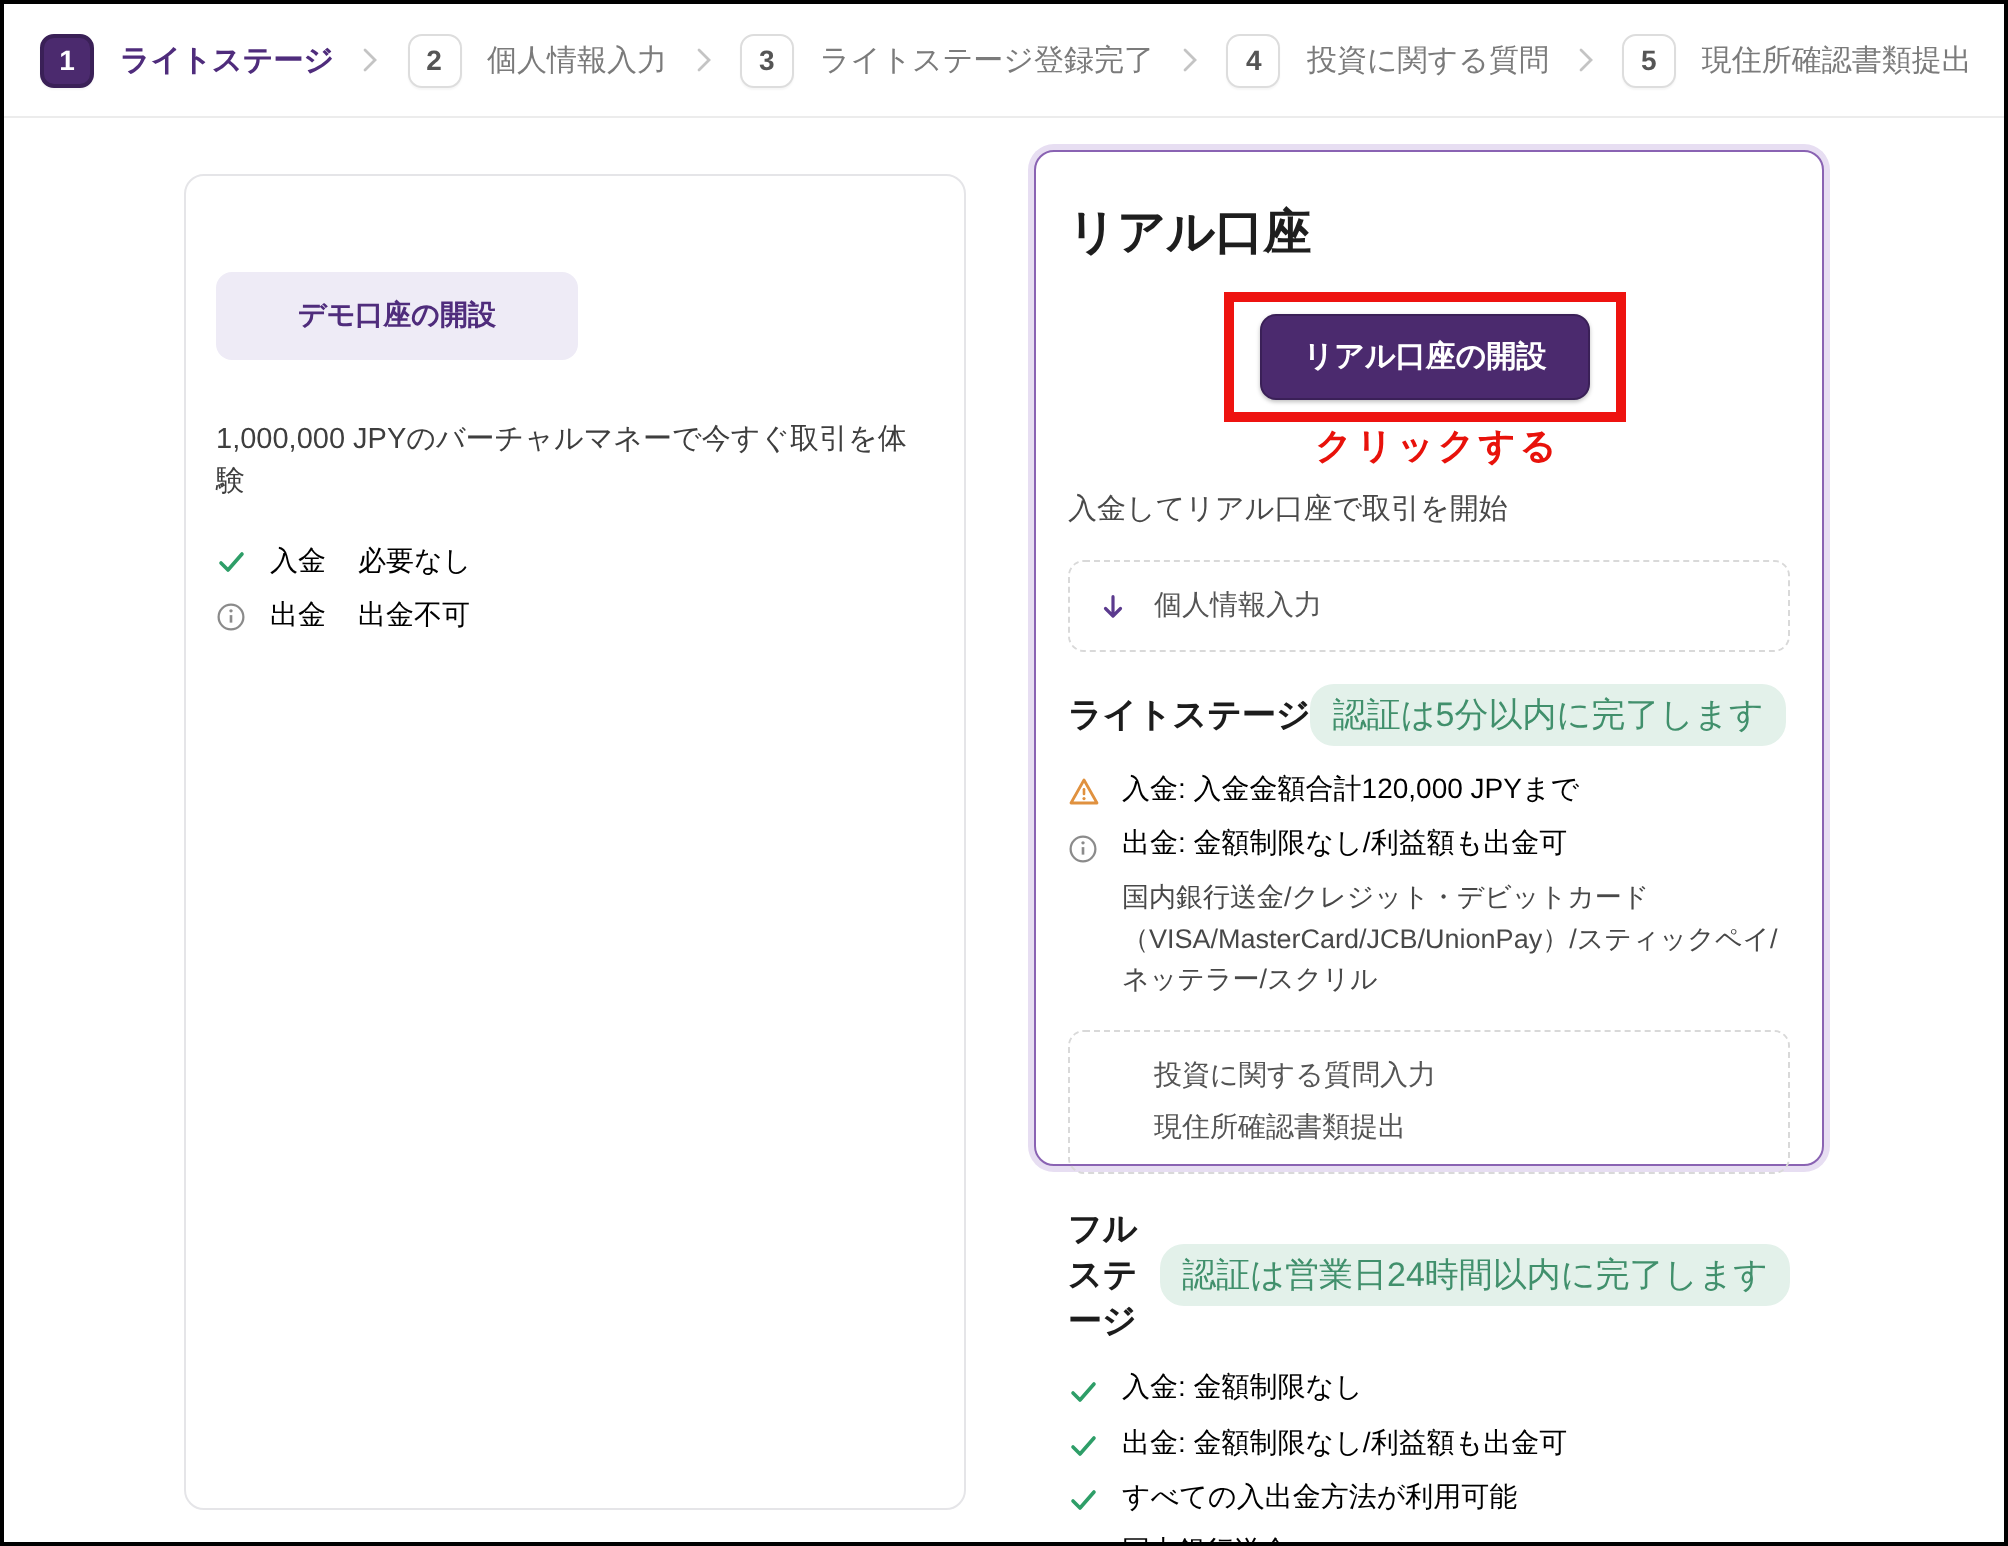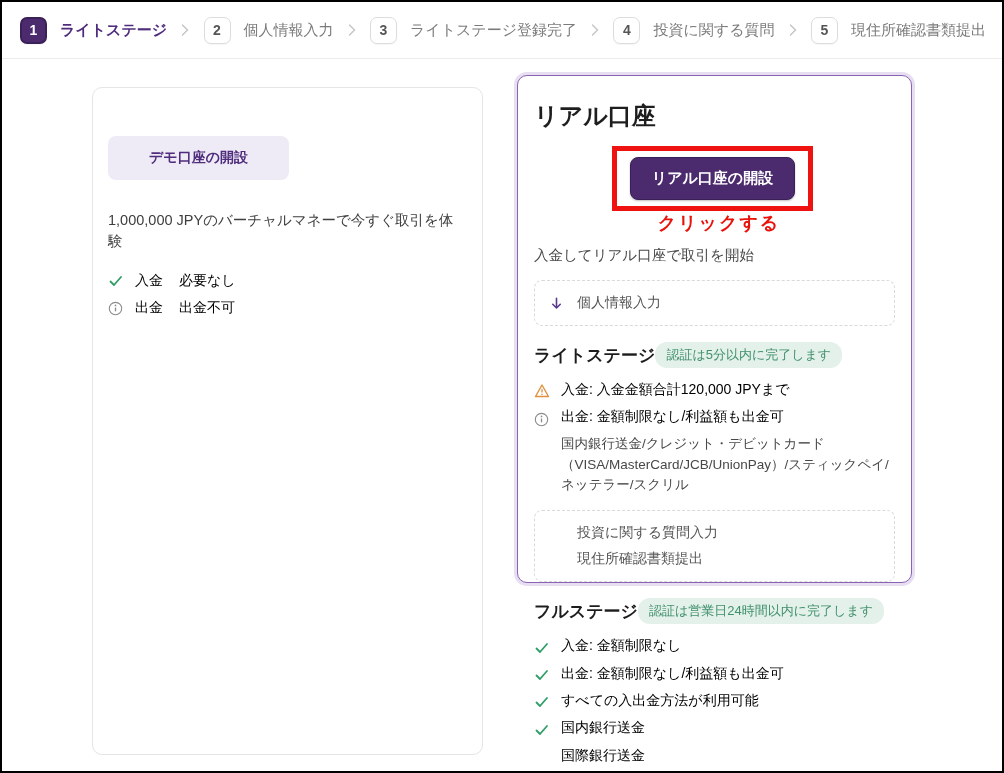--- a/index.html
+++ b/index.html
@@ -61,21 +61,21 @@
   .click-note { color:#e8120b; font-size:18px; font-weight:800; margin-left:13px; letter-spacing:2px; white-space:nowrap; }
   .real-desc { font-size:14.5px; color:#494949; margin:4px 0 14px; }
   .dotted-box {
     border:1px dashed #d9d9d9; border-radius:8px; padding:9px 14px; margin-bottom:16px;
   }
   .step-row { display:flex; align-items:center; min-height:26px; font-size:14px; color:#555; }
   .icon-col { width:28px; display:flex; align-items:center; }
   .section-head { display:flex; align-items:center; justify-content:flex-start; margin:2px 0 11px; }
   .section-title { font-size:17px; font-weight:700; color:#1c1c1c; }
   .badge {
-    background:#e3f1ea; color:#41906c; font-size:13px; padding:4px 11px;
+    background:#e3f1ea; color:#41906c; font-size:17px; padding:4px 11px;
     border-radius:12px; white-space:nowrap;
   }
   .stage-list .feat-row { margin-bottom:7px; align-items:flex-end; }
   .stage-list .ic { padding-top:2px; }
   .methods {
     margin-left:27px; font-size:13.5px; color:#484848; line-height:1.55;
     margin-top:0; margin-bottom:14px;
   }
   .txt { line-height:1.45; }
 </style>

